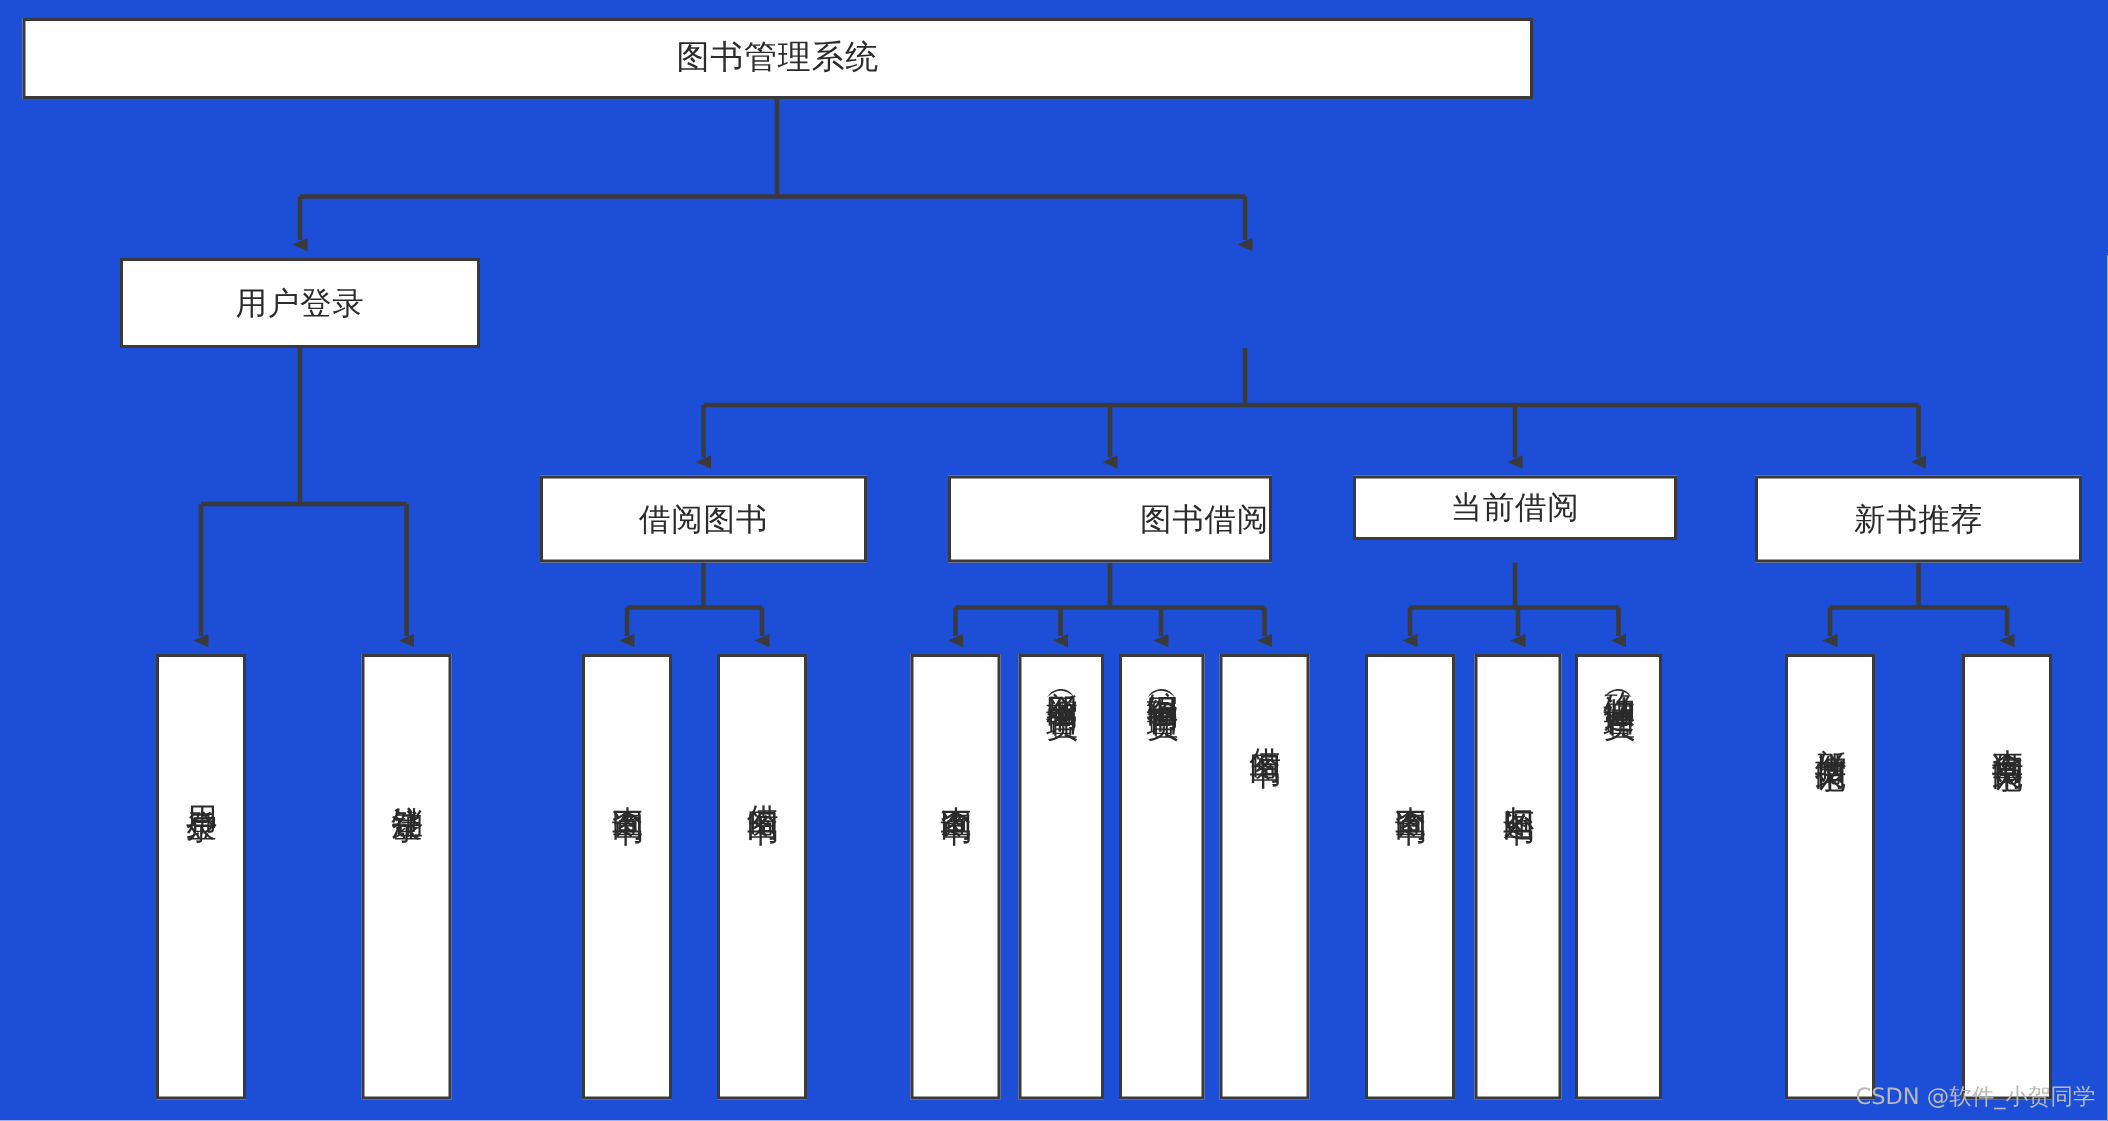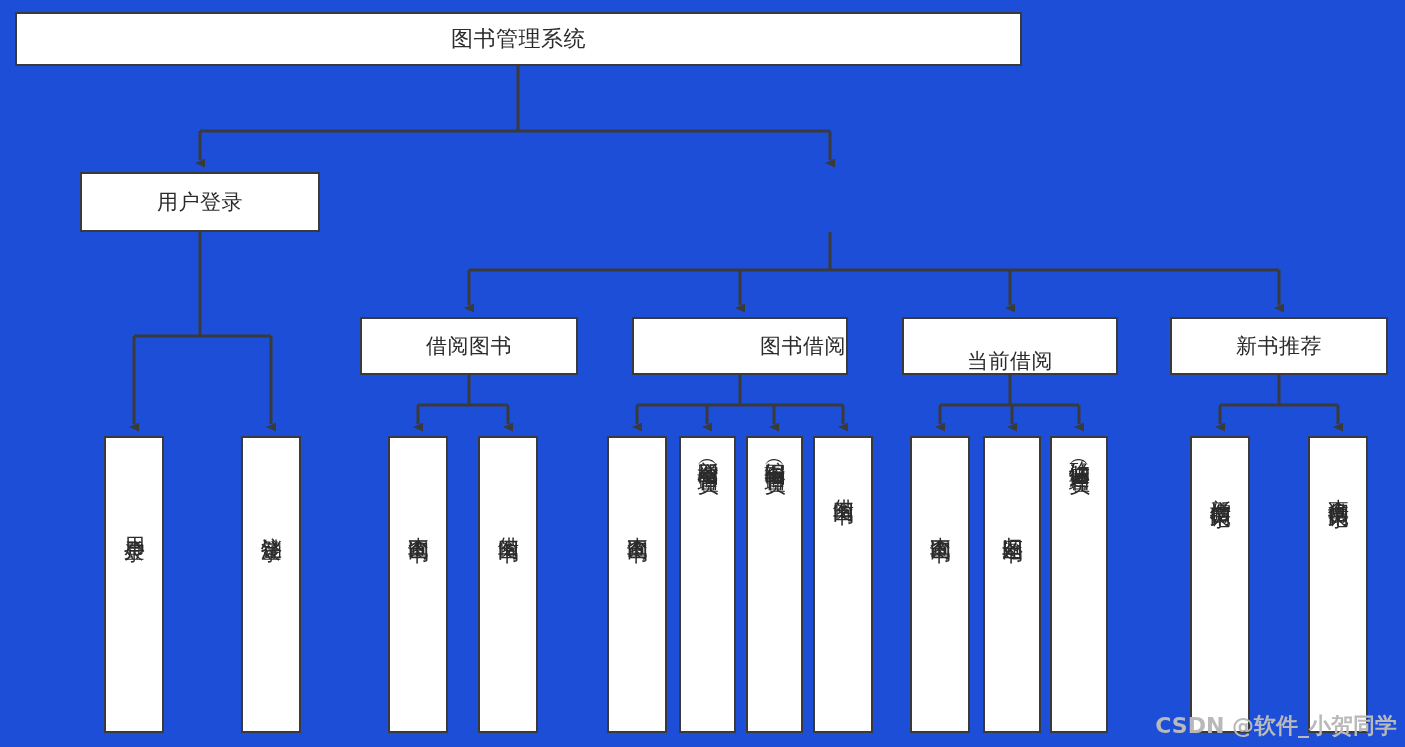--- a/index.html
+++ b/index.html
@@ -71,26 +71,25 @@
   .node.vert.mid .node-label {
     margin-top: 38px;
   }
   .node.vert.tall .node-label {
     margin-top: 0px;
   }
   #watermark {
     position: absolute;
     right: 8px;
     bottom: 6px;
-    font-size: 22px;
+    font-size: 15px;
     color: #b9b9b9;
     z-index: 5;
     white-space: nowrap;
     font-family: "DejaVu Sans", "Liberation Sans", sans-serif;
-    font-weight: bold;
   }
 </style>
 </head>
 <body>
 
 <div id="diagram-root">
 
   <svg id="edge-layer" viewBox="0 0 1405 747" width="1405" height="747" xmlns="http://www.w3.org/2000/svg">
     <defs>
       <marker id="arrowhead" markerWidth="9" markerHeight="10" refX="1.5" refY="5" orient="auto" markerUnits="userSpaceOnUse">
@@ -148,21 +147,21 @@
   <div class="node horiz" style="left:80px; top:172px; width:240px; height:60px;">
     <span class="node-label">用户登录</span>
   </div>
 
   <div class="node horiz" style="left:360px; top:317px; width:218px; height:58px;">
     <span class="node-label">借阅图书</span>
   </div>
   <div class="node horiz" style="left:632px; top:317px; width:216px; height:58px;justify-content:flex-end;">
     <span class="node-label">图书借阅</span>
   </div>
-  <div class="node horiz" style="left:902px; top:317px; width:216px; height:58px;align-items:flex-end;">
+  <div class="node horiz" style="left:902px; top:317px; width:216px; height:43px;">
     <span class="node-label">当前借阅</span>
   </div>
   <div class="node horiz" style="left:1170px; top:317px; width:218px; height:58px;">
     <span class="node-label">新书推荐</span>
   </div>
 
   <div class="node vert short" style="left:104px; top:436px; width:60px; height:297px;">
     <span class="node-label">用户登录</span>
   </div>
   <div class="node vert short" style="left:241px; top:436px; width:60px; height:297px;">

